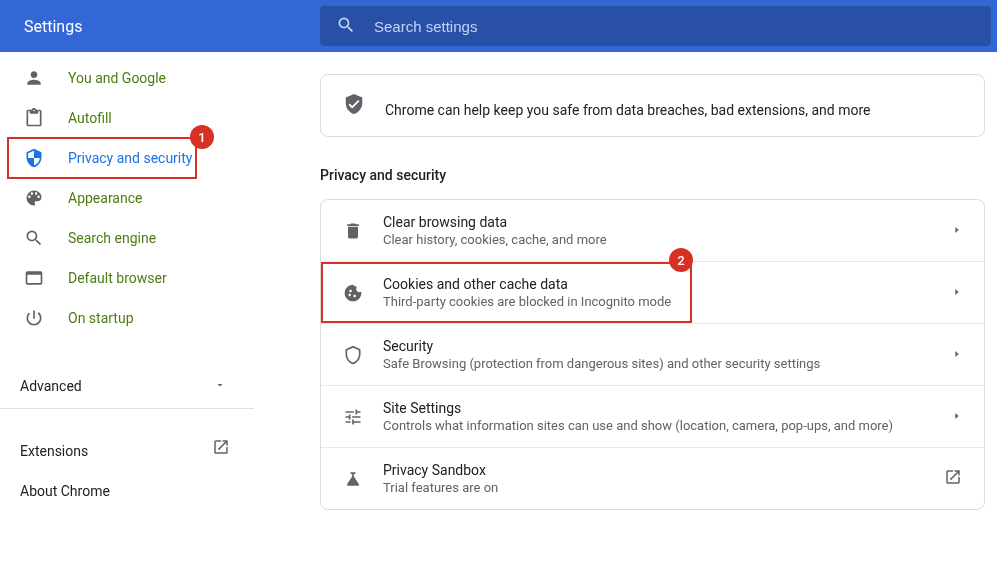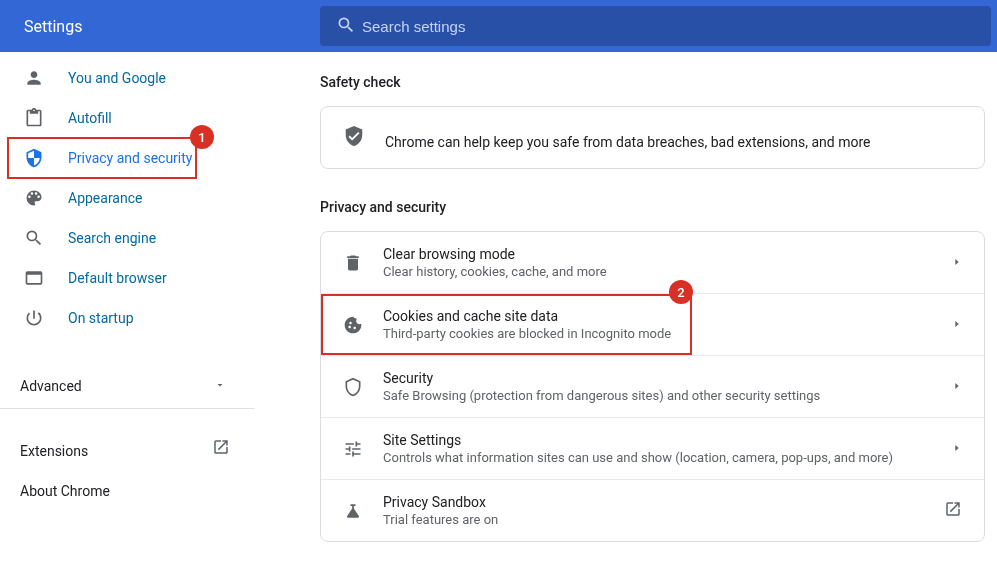--- a/index.html
+++ b/index.html
@@ -35,37 +35,37 @@
     padding-left: 16px;
     margin-right: 6px;
   }
   .search-wrap svg { fill: #c6d4f3; }
   .search-input {
     background: transparent;
     border: none;
     outline: none;
     color: #fff;
     font-size: 15px;
-    margin-left: 6px;
+    margin-left: 18px;
     width: 100%;
   }
   .search-input::placeholder { color: #c6d4f3; }
   .layout { display: flex; height: calc(575px - 56px); }
   .sidebar {
     width: 254px;
     padding-top: 6px;
     position: relative;
   }
   .side-item {
     display: flex;
     align-items: center;
     height: 40px;
     padding-left: 24px;
     cursor: pointer;
-    color: #0369a1;
+    color: #4d7c0f;
     font-size: 14px;
   }
   .side-item .icon {
     width: 20px;
     height: 20px;
     margin-right: 24px;
     display: flex;
     align-items: center;
     justify-content: center;
     color: #5f6368;
@@ -278,61 +278,60 @@
             <path d="M19 19H5V5h7V3H5a2 2 0 00-2 2v14a2 2 0 002 2h14c1.1 0 2-.9 2-2v-7h-2v7zM14 3v2h3.59l-9.83 9.83 1.41 1.41L19 6.41V10h2V3h-7z"></path>
           </svg>
       </span>
     </div>
     <div class="footer-item">
       <span>About Chrome</span>
     </div>
   </div>
 
   <div class="main">
-    <div class="section-header">Safety check</div>
     <div class="card">
       <div class="safety-row">
         <span class="icon">
           <svg class="g-icon" width="22" height="22" viewBox="0 0 24 24">
               <path d="M12 1L3 5v6c0 5.55 3.84 10.74 9 12 5.16-1.26 9-6.45 9-12V5l-9-4zm-2 16l-4-4 1.41-1.41L10 14.17l6.59-6.59L18 9l-8 8z"></path>
             </svg>
         </span>
         <div class="msg">Chrome can help keep you safe from data breaches, bad extensions, and more</div>
       </div>
     </div>
 
     <div class="section-header">Privacy and security</div>
     <div class="card" style="position:relative;">
       <div class="list-row">
         <span class="icon">
           <svg class="g-icon" width="20" height="20" viewBox="0 0 24 24">
               <path d="M6 19c0 1.1.9 2 2 2h8c1.1 0 2-.9 2-2V7H6v12zM19 4h-3.5l-1-1h-5l-1 1H5v2h14V4z"></path>
             </svg>
         </span>
         <div class="text">
-          <div class="title">Clear browsing mode</div>
+          <div class="title">Clear browsing data</div>
           <div class="sub">Clear history, cookies, cache, and more</div>
         </div>
         <span class="arrow">
           <svg class="g-icon" width="10" height="10" viewBox="0 0 24 24">
               <path d="M8 5l8 7-8 7z"></path>
             </svg>
         </span>
       </div>
 
       <div class="list-row" style="position:relative;">
         <div class="annot" style="left:0; top:0; right:292px; bottom:0;"></div>
         <div class="annot-badge" style="left:348px; top:-14px;">2</div>
         <span class="icon">
           <svg class="g-icon" width="20" height="20" viewBox="0 0 24 24">
               <path d="M12 2C6.48 2 2 6.48 2 12s4.48 10 10 10 10-4.48 10-10c0-.49-.04-.97-.11-1.44-.6.37-1.3.58-2.06.58-2.21 0-4-1.79-4-4 0-.76.21-1.46.58-2.06C15.97 4.04 15.49 4 15 4c-1.66 0-3-1.34-3-3 0 0 0 1 0 1zm-3 6c.83 0 1.5.67 1.5 1.5S9.83 11 9 11s-1.5-.67-1.5-1.5S8.17 8 9 8zm-1 8c-.83 0-1.5-.67-1.5-1.5S7.17 13 8 13s1.5.67 1.5 1.5S8.83 16 8 16zm6 1c-.83 0-1.5-.67-1.5-1.5s.67-1.5 1.5-1.5 1.5.67 1.5 1.5S14.83 17 14 17z"></path>
             </svg>
         </span>
         <div class="text">
-          <div class="title">Cookies and cache site data</div>
+          <div class="title">Cookies and other cache data</div>
           <div class="sub">Third-party cookies are blocked in Incognito mode</div>
         </div>
         <span class="arrow">
           <svg class="g-icon" width="10" height="10" viewBox="0 0 24 24">
               <path d="M8 5l8 7-8 7z"></path>
             </svg>
         </span>
       </div>
 
       <div class="list-row">

